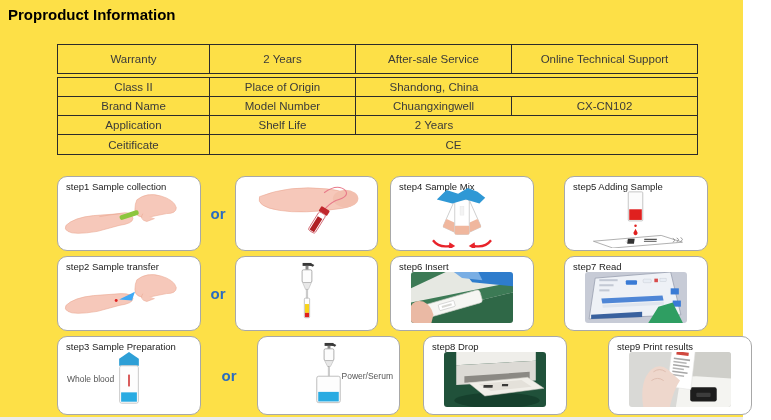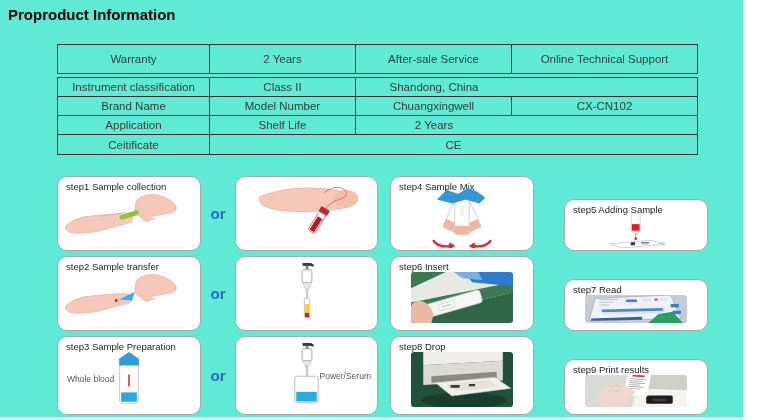--- a/index.html
+++ b/index.html
@@ -1,41 +1,41 @@
 <!DOCTYPE html>
 <html><head>
 <meta charset="utf-8">
 <style>
   * { margin:0; padding:0; box-sizing:border-box; }
   html,body { width:771px; height:420px; background:#fff; overflow:hidden;
               font-family:"Liberation Sans", sans-serif; color:#333; }
-  .page { position:relative; width:743px; height:420px; background:#5eead4; }
+  .page { position:relative; width:743px; height:420px; background:#fde047; }
 
   .title { position:absolute; left:8px; top:6px; font-size:15px; font-weight:bold; color:#000; }
 
   
   .tbl { position:absolute; left:57px; top:44px; width:641px; }
   .tbl-head, .tbl-row { display:grid; grid-template-columns:152px 146px 156px auto; }
   .tbl-head { border:1px solid #2b2b2b; height:30px; }
   .tbl-body { margin-top:3px; border:1px solid #2b2b2b; }
   .tbl-row { height:19px; border-bottom:1px solid #2b2b2b; }
   .tbl-row:last-child { border-bottom:none; }
   .tbl-row.span2 { grid-template-columns:152px auto; }
   .cell { display:flex; align-items:center; justify-content:center; font-size:11.5px;
           color:#3a3a3a; border-right:1px solid #2b2b2b; white-space:nowrap; overflow:hidden; }
   .cell:last-child { border-right:none; }
   .cell.big { font-size:13.5px; }
 
   
   .steps { position:absolute; left:57px; top:176px; width:652px; }
   .srow { display:flex; align-items:stretch; margin-bottom:5px; height:75px; }
-  .srow.last { height:79px; margin-bottom:0; }
+  .srow.last { height:79px; margin-bottom:0;gap:11px; }
   .card { position:relative; background:#fff; border:1.5px solid #a8a8a8; border-radius:10px; flex:none; }
   .w144 { width:144px;padding-left:16px; } .w143 { width:143px; }
-  .gap10 { margin-left:12px; } .gap30 { margin-left:30px;margin-top:23px; }
+  .gap10 { margin-left:12px; } .gap30 { margin-left:30px; }
   .orbox { flex:none; width:34px; display:flex; align-items:center; justify-content:center;
            font-size:15px; font-weight:bold; color:#2a6cc0; }
   .card-label { position:absolute; left:8px; top:4px; font-size:9.5px; color:#222; white-space:nowrap; }
   .art { position:absolute; left:2px; right:2px; top:11px; bottom:2px; width:calc(100% - 4px); height:auto; max-height:calc(100% - 13px); }
   .art.full { top:4px; max-height:calc(100% - 6px); }
   .photo { position:absolute; left:20px; right:20px; top:15px; bottom:7px; width:calc(100% - 40px);
            height:calc(100% - 22px); border-radius:3px; }
   .side-label { position:absolute; font-size:8.5px; color:#555; }
   .lbl-left { left:9px; top:48%;text-align:right; }
   .lbl-right { right:6px; top:44%; }
@@ -50,22 +50,22 @@
 
   <div class="tbl">
     <div class="tbl-head">
       <div class="cell">Warranty</div>
       <div class="cell">2 Years</div>
       <div class="cell">After-sale Service</div>
       <div class="cell">Online Technical Support</div>
     </div>
     <div class="tbl-body">
       <div class="tbl-row">
-        <div class="cell">Instrument classification</div>
         <div class="cell">Class II</div>
+        <div class="cell">Place of Origin</div>
         <div class="cell">Shandong, China</div>
       </div>
       <div class="tbl-row">
         <div class="cell">Brand Name</div>
         <div class="cell">Model Number</div>
         <div class="cell">Chuangxingwell</div>
         <div class="cell">CX-CN102</div>
       </div>
       <div class="tbl-row">
         <div class="cell">Application</div>

